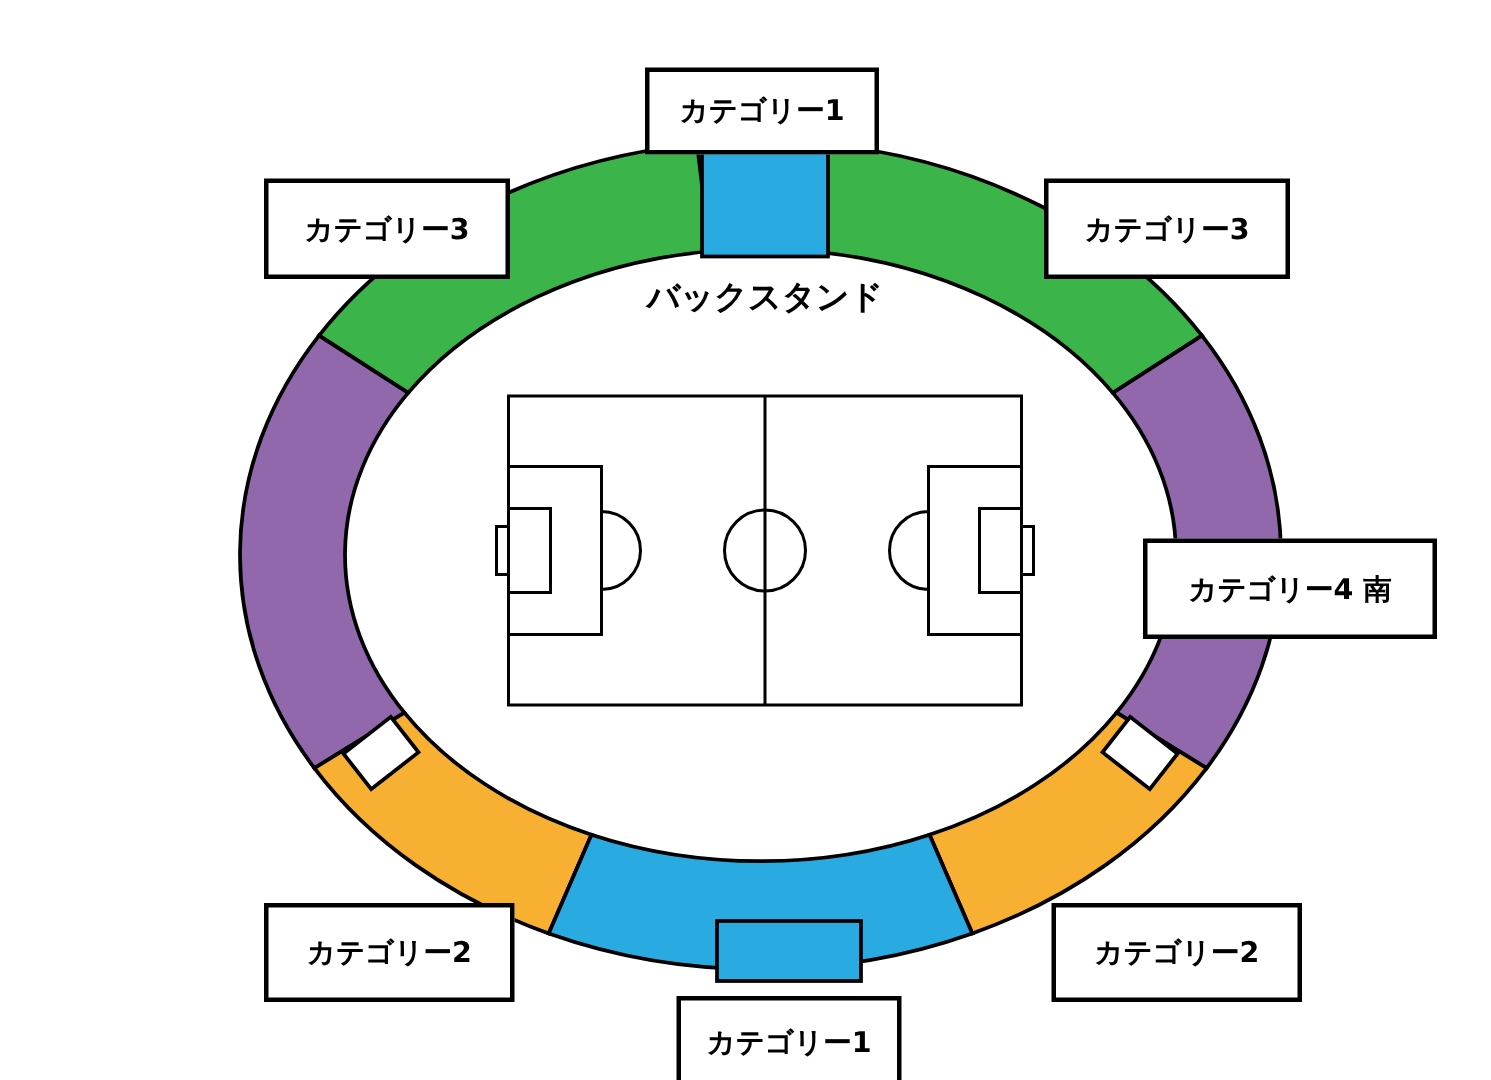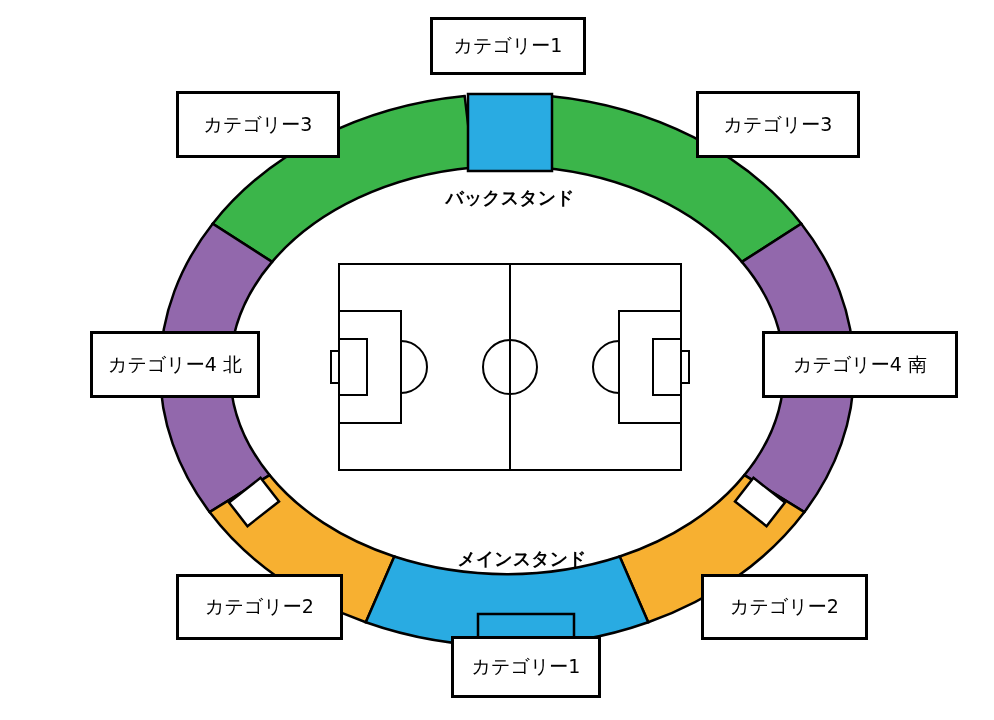--- a/index.html
+++ b/index.html
@@ -10,28 +10,29 @@
     font-family:"DejaVu Sans","Liberation Sans",sans-serif;
     overflow:hidden;
   }
   .stage svg{position:absolute;left:0;top:0;}
   .label-box{
     position:absolute;
     background:#fff;
     border:3px solid #000;
     box-sizing:border-box;
     display:flex;align-items:center;justify-content:center;
-    font-weight:normal;font-size:19px;color:#000;
+    font-weight:bold;font-size:19px;color:#000;
     white-space:nowrap;
     cursor:pointer;
+    margin-top:28px;
   }
   .stand-label{
     position:absolute;
     transform:translate(-50%,-50%);
-    font-weight:bold;font-size:18px;color:#000;
+    font-weight:bold;font-size:22px;color:#000;
     white-space:nowrap;
   }
 </style>
 </head>
 <body>
 
 <div class="stage">
 
   <svg width="994" height="720" viewBox="0 0 994 720">
 
@@ -71,29 +72,27 @@
       <path d="M 401 341 A 26 26 0 0 1 401 393"></path>
 
       <rect x="619" y="311" width="62" height="112"></rect>
       <rect x="653" y="339" width="28" height="56"></rect>
       <rect x="681" y="351" width="8" height="32"></rect>
       <path d="M 619 341 A 26 26 0 0 0 619 393"></path>
     </g>
   </svg>
 
   <div class="stand-label" style="left:510px;top:198px;">バックスタンド</div>
-  <div class="stand-label" style="left:522px;top:559px;">メインスタンド</div>
 
   <div class="label-box" style="left:430px;top:17px;width:156px;height:58px;">カテゴリー1</div>
 
   <div class="label-box" style="left:176px;top:91px;width:164px;height:67px;">カテゴリー3</div>
 
   <div class="label-box" style="left:696px;top:91px;width:164px;height:67px;">カテゴリー3</div>
 
-  <div class="label-box" style="left:90px;top:331px;width:170px;height:67px;">カテゴリー4 北</div>
 
   <div class="label-box" style="left:762px;top:331px;width:196px;height:67px;">カテゴリー4 南</div>
 
   <div class="label-box" style="left:176px;top:574px;width:167px;height:66px;">カテゴリー2</div>
 
   <div class="label-box" style="left:701px;top:574px;width:167px;height:66px;">カテゴリー2</div>
 
   <div class="label-box" style="left:451px;top:636px;width:150px;height:62px;">カテゴリー1</div>
 
 </div>

